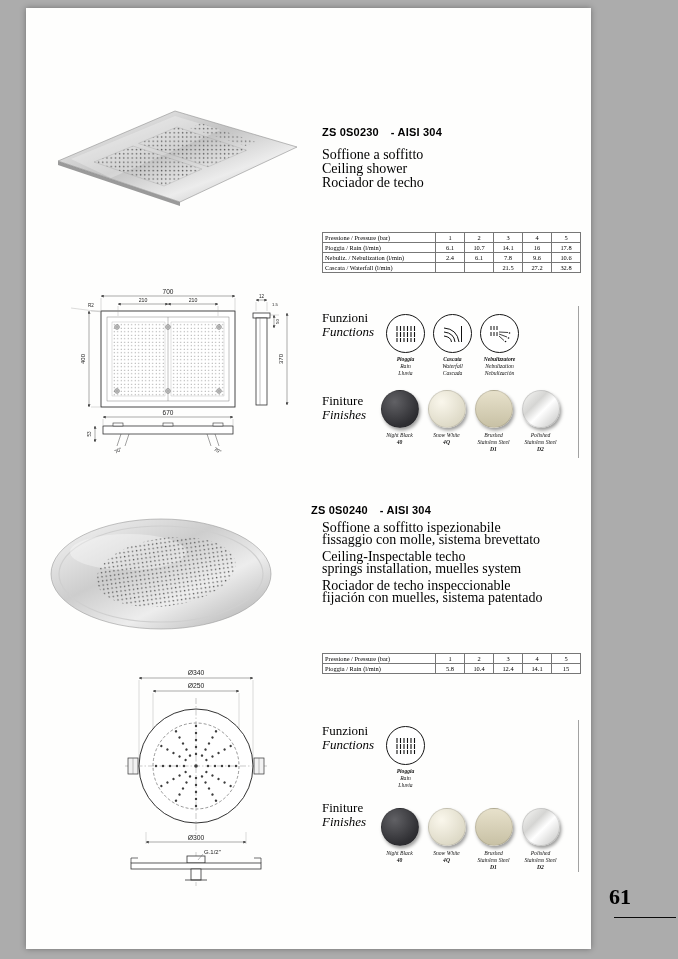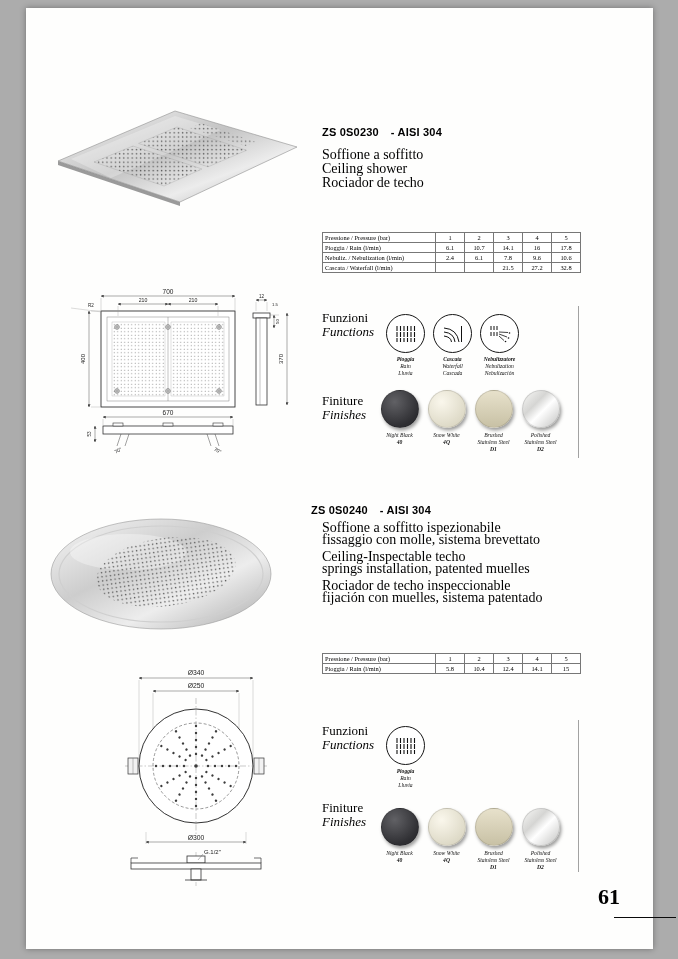--- a/index.html
+++ b/index.html
@@ -1,19 +1,19 @@
 <!DOCTYPE html>
 <html><head>
 <meta charset="utf-8">
 <style>
   *{margin:0;padding:0;box-sizing:border-box}
   html,body{width:678px;height:959px}
   body{position:relative;background:#acacac;font-family:"Liberation Serif",serif;overflow:hidden}
   .abs{position:absolute}
-  .sheet{position:absolute;left:26px;top:8px;width:627px;height:941px;background:#fefefd;box-shadow:0 0 6px rgba(0,0,0,.35)}
+  .sheet{position:absolute;left:26px;top:8px;width:565px;height:941px;background:#fefefd;box-shadow:0 0 6px rgba(0,0,0,.35)}
   .code-line{font-family:"Liberation Sans",sans-serif;font-weight:700;font-size:11px;color:#000;letter-spacing:.2px;white-space:nowrap}
   .code-line .std{margin-left:12px}
   .desc{font-size:14px;line-height:14px;color:#000}
   .desc2 div:nth-child(3),.desc2 div:nth-child(5){margin-top:5px}
   table.spec{border-collapse:collapse;background:#fff;font-size:6.4px;color:#000}
   table.spec td{border:1px solid #777;height:10px;padding:0 2px;text-align:center;white-space:nowrap}
   table.spec td.lbl{text-align:left;width:113px}
   table.spec td.v{width:29px}
   .sec-label{font-size:13px;color:#000000;line-height:14px}
   .sec-label .en{font-style:italic}
@@ -26,21 +26,21 @@
   .fin-item{width:47px;text-align:center}
   .fin-circle{width:38px;height:38px;border-radius:50%;margin:0 auto;box-shadow:1.5px 2.5px 3.5px rgba(0,0,0,.38);border:1px solid rgba(0,0,0,.12)}
   .fin-black{background:radial-gradient(circle at 35% 30%,#616165,#2e2e32 72%)}
   .fin-white{background:radial-gradient(circle at 35% 30%,#faf7ec,#dcd8c5 78%)}
   .fin-brushed{background:linear-gradient(180deg,#e7e1cb,#c8c1a5)}
   .fin-polished{background:linear-gradient(135deg,#f8f8f6 0%,#d5d5d3 35%,#fff 55%,#c3c3c1 100%)}
   .fin-label{font-size:5.6px;line-height:6.9px;margin-top:4px;font-style:italic;color:#111}
   .fin-label .code{font-weight:700}
   .fin-label div:empty{display:none}
   .vline{width:0;border-left:1px solid #a2a2a2}
-  .pagenum{font-weight:700;font-size:22px;color:#000;text-align:left}
+  .pagenum{font-weight:700;font-size:22px;color:#000;text-align:center}
   .pnline{border-top:1.5px solid #0a0a0a}
   svg text{font-family:"Liberation Sans",sans-serif;fill:#222}
 </style>
 </head>
 <body>
 
 <svg width="0" height="0" style="position:absolute">
   <defs>
     <linearGradient id="met1" x1="0" y1="0" x2="1" y2="1">
       <stop offset="0" stop-color="#f6f6f6"></stop>
@@ -296,21 +296,21 @@
     </svg>
 
     <div class="abs code-line" style="left:285px;top:496px">
       <span>ZS 0S0240</span><span class="std">- AISI 304</span>
     </div>
 
     <div class="abs desc desc2" style="left:296px;top:514px;font-size:14px;line-height:12px">
       <div>Soffione a soffitto ispezionabile</div>
       <div>fissaggio con molle, sistema brevettato</div>
       <div>Ceiling-Inspectable techo</div>
-      <div>springs installation, patented muelles</div>
+      <div>springs installation, muelles system</div>
       <div>Rociador de techo inspeccionable</div>
       <div>fijación con muelles, sistema patentado</div>
     </div>
 
     <table class="spec abs" style="left:296px;top:645px">
       <tbody>
           <tr>
         <td class="lbl">Pressione / Pressure (bar)</td>
         <td class="v">1</td>
         <td class="v">2</td>

